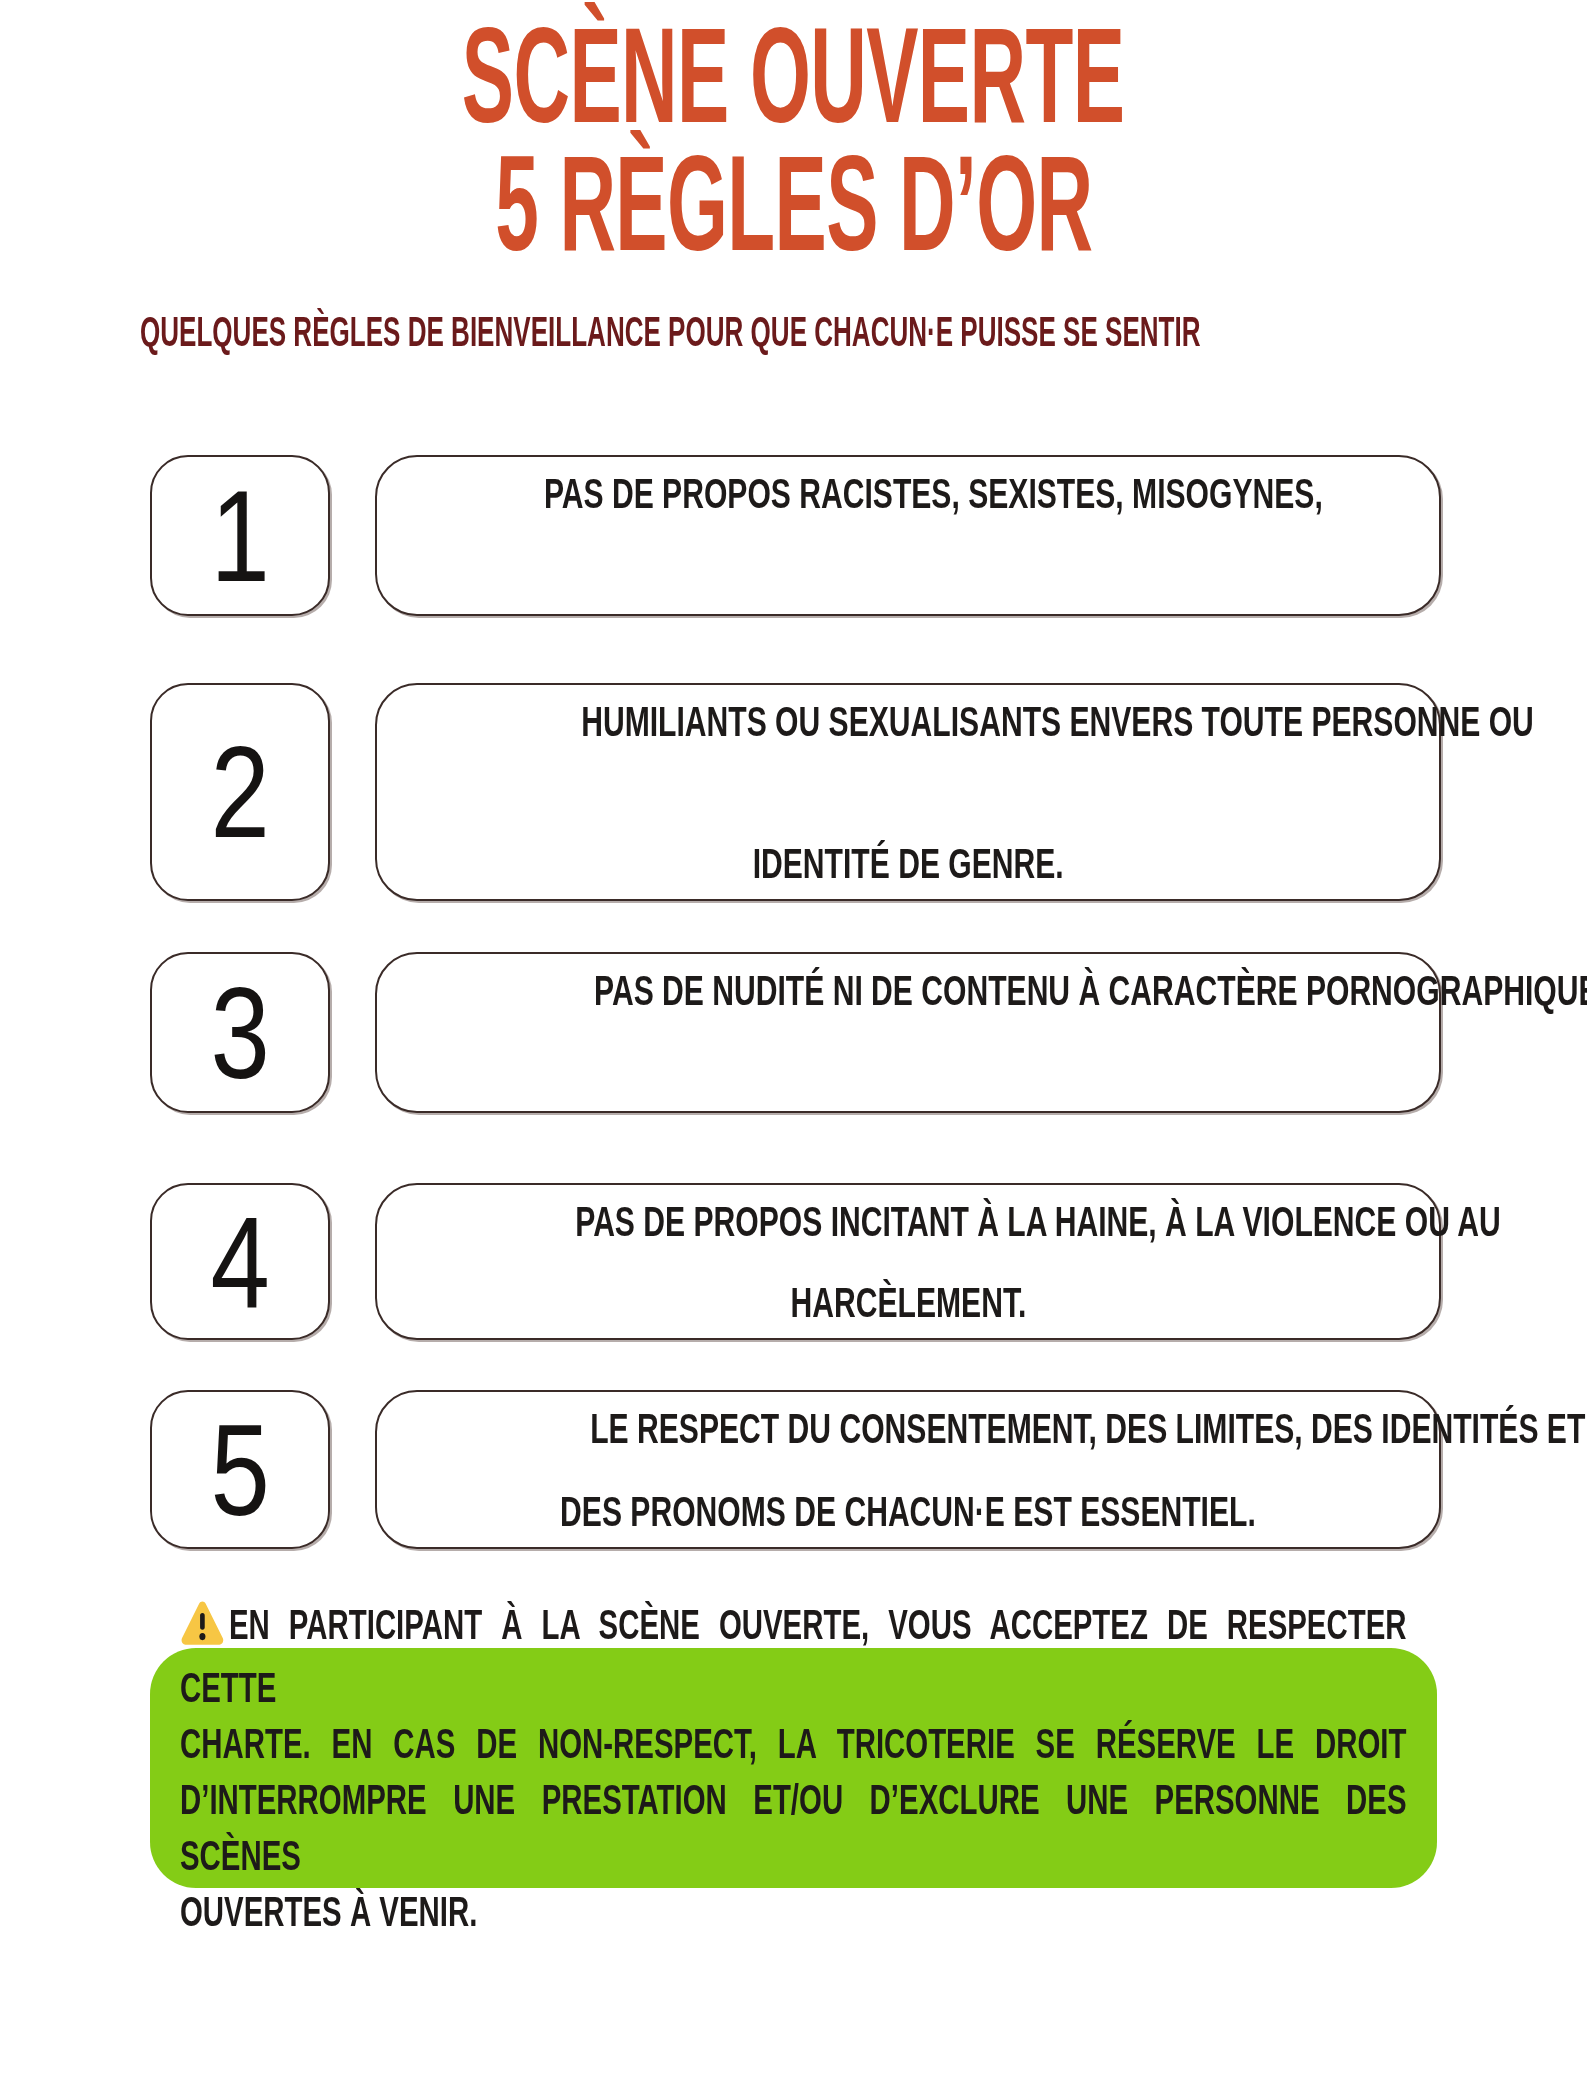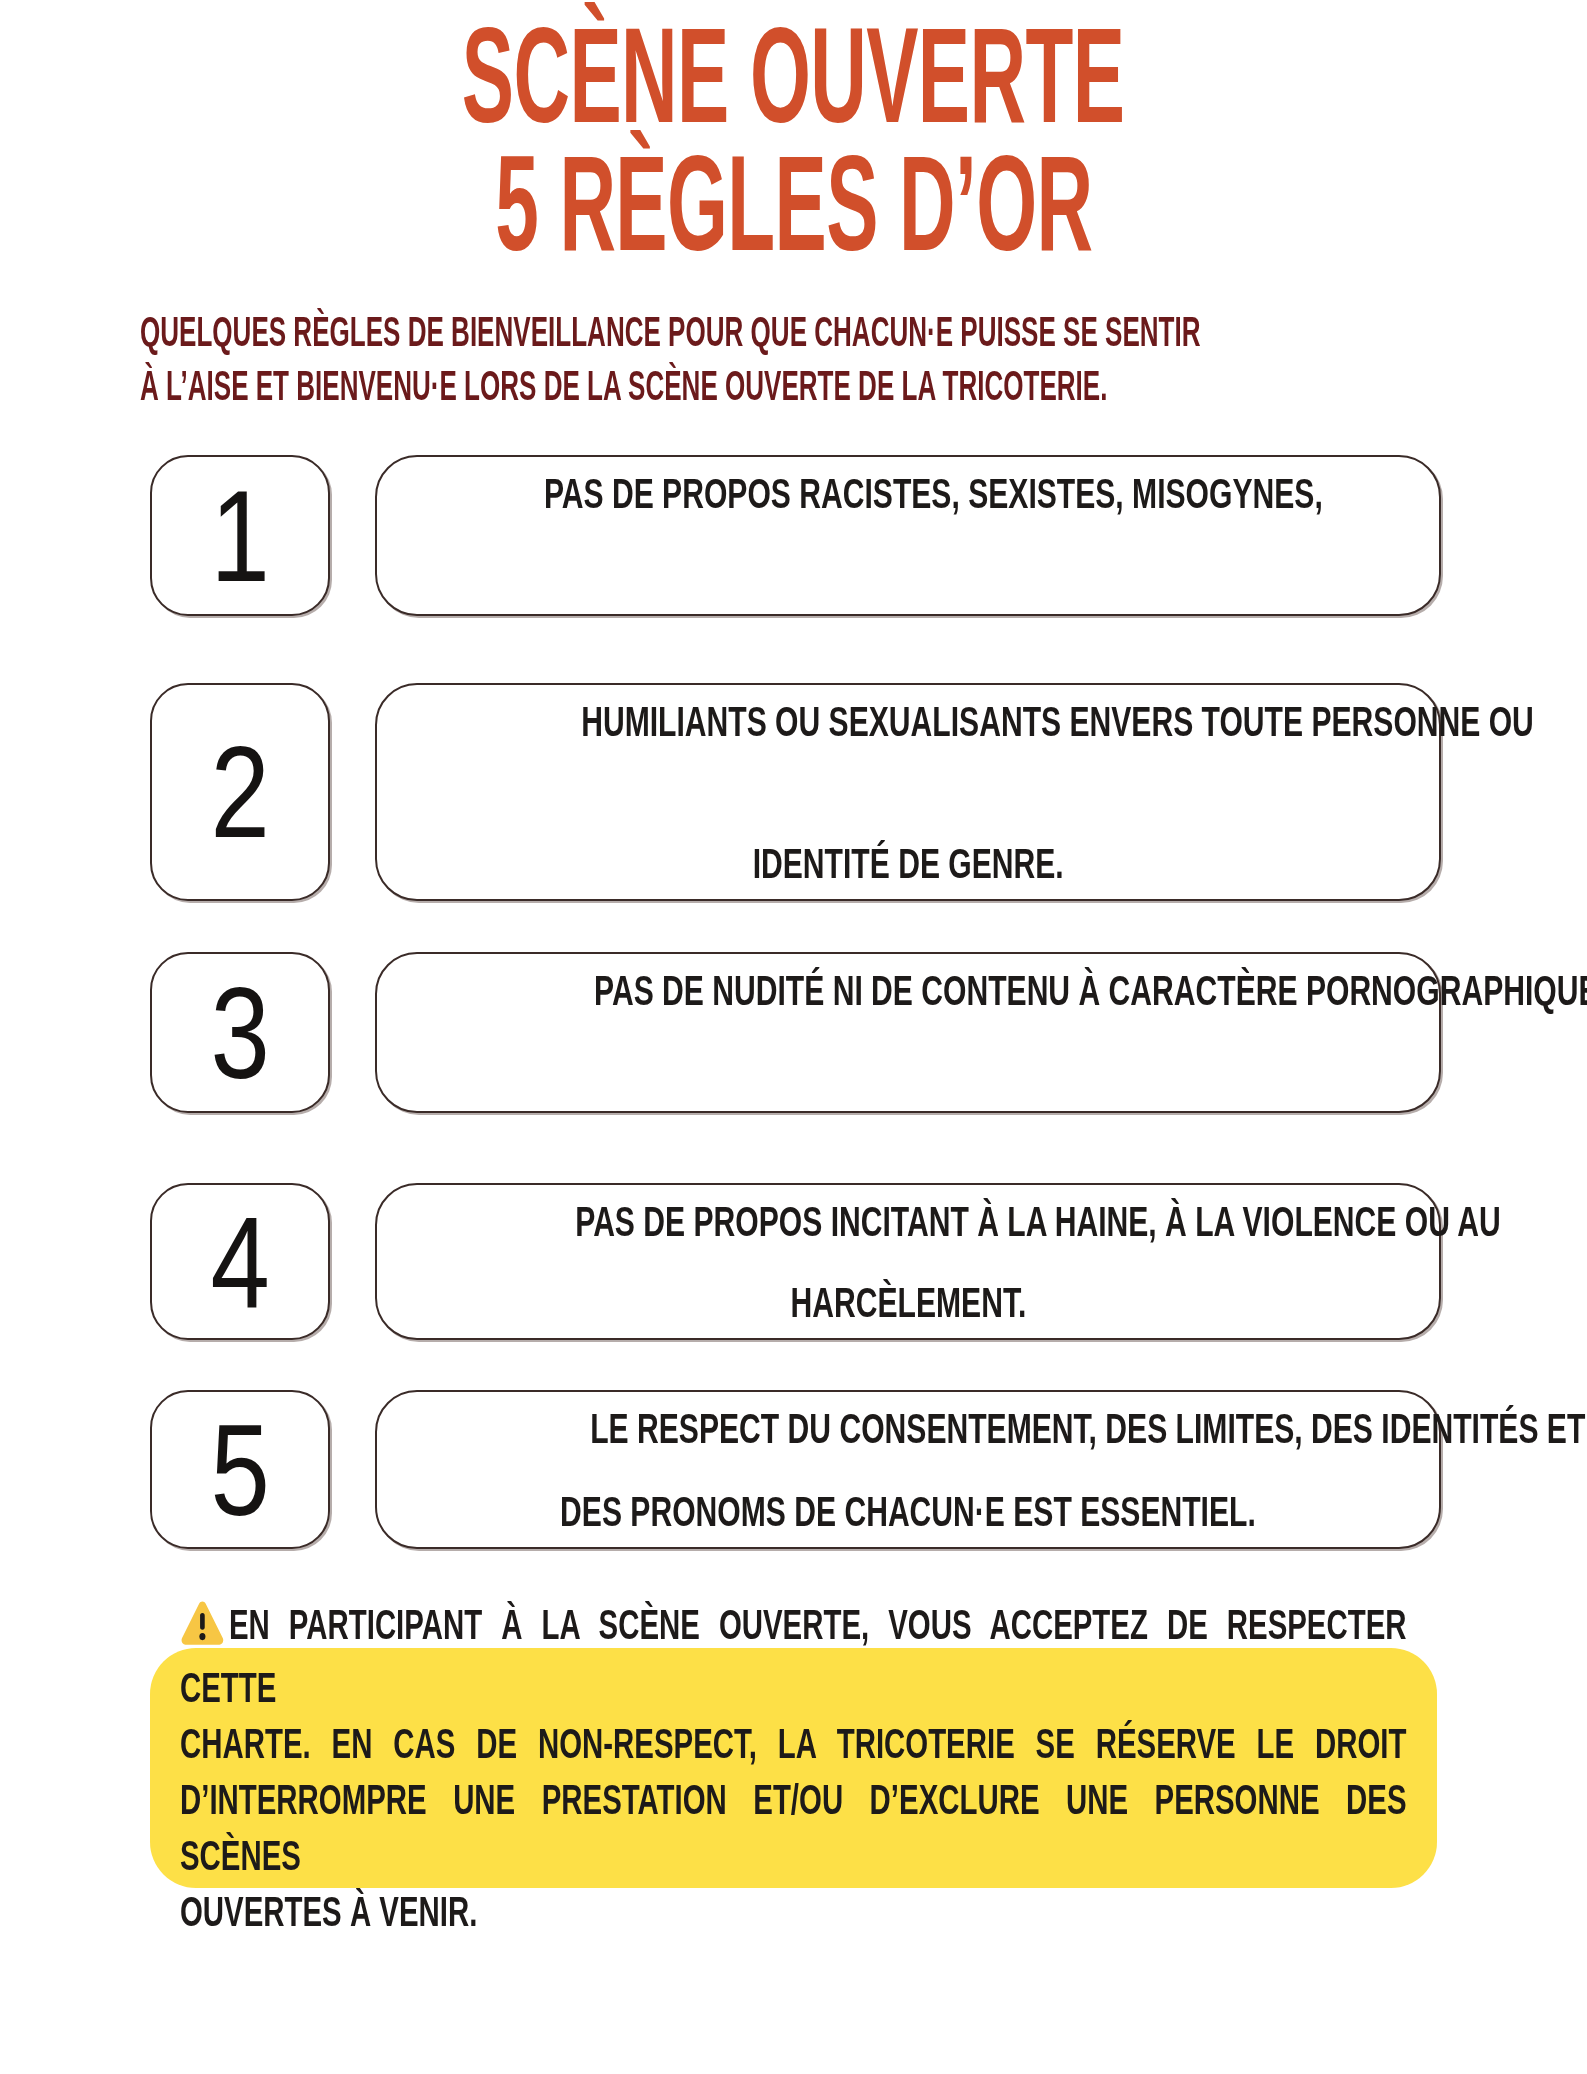--- a/index.html
+++ b/index.html
@@ -44,21 +44,21 @@
   
   .row1{top:455px;} .row1 .numbox,.row1 .textbox{height:157px;}
   .row2{top:683px;} .row2 .numbox,.row2 .textbox{height:214px;}
   .row3{top:952px;} .row3 .numbox,.row3 .textbox{height:157px;}
   .row4{top:1183px;} .row4 .numbox,.row4 .textbox{height:153px;}
   .row5{top:1390px;} .row5 .numbox,.row5 .textbox{height:155px;}
 
   
   .warnbox{
     position:absolute;left:150px;top:1648px;width:1287px;height:240px;
-    background:#fde047;border-radius:46px;
+    background:#84cc16;border-radius:46px;
     display:flex;flex-direction:column;justify-content:center;
     padding:0;box-sizing:border-box;
   }
   .warn-inner{padding:0 30px;}
   .jline{
     width:142.8%;transform:scaleX(.70);transform-origin:left center;
     font-size:42px;font-weight:700;color:#1D1A19;line-height:56px;
     text-align:justify;text-align-last:justify;
   }
   .jline.last{text-align:left;text-align-last:left;}
@@ -69,21 +69,20 @@
 
 <div class="page">
 
   <div class="title-block">
     <div class="title-line"><span class="cond">SCÈNE OUVERTE</span></div>
     <div class="title-line"><span class="cond">5 RÈGLES D’OR</span></div>
   </div>
 
   <div class="subtitle">
     <div class="sub-line"><span class="cond">QUELQUES RÈGLES DE BIENVEILLANCE POUR QUE CHACUN·E PUISSE SE SENTIR</span></div>
-    <div class="sub-line"><span class="cond">À L’AISE ET BIENVENU·E LORS DE LA SCÈNE OUVERTE DE LA TRICOTERIE.</span></div>
   </div>
 
   <div class="rule-row row1">
     <div class="numbox">
       <span class="num">1</span>
     </div>
     <div class="textbox">
       <div class="rline"><span class="cond">PAS DE PROPOS RACISTES, SEXISTES, MISOGYNES,</span></div>
     </div>
   </div>

